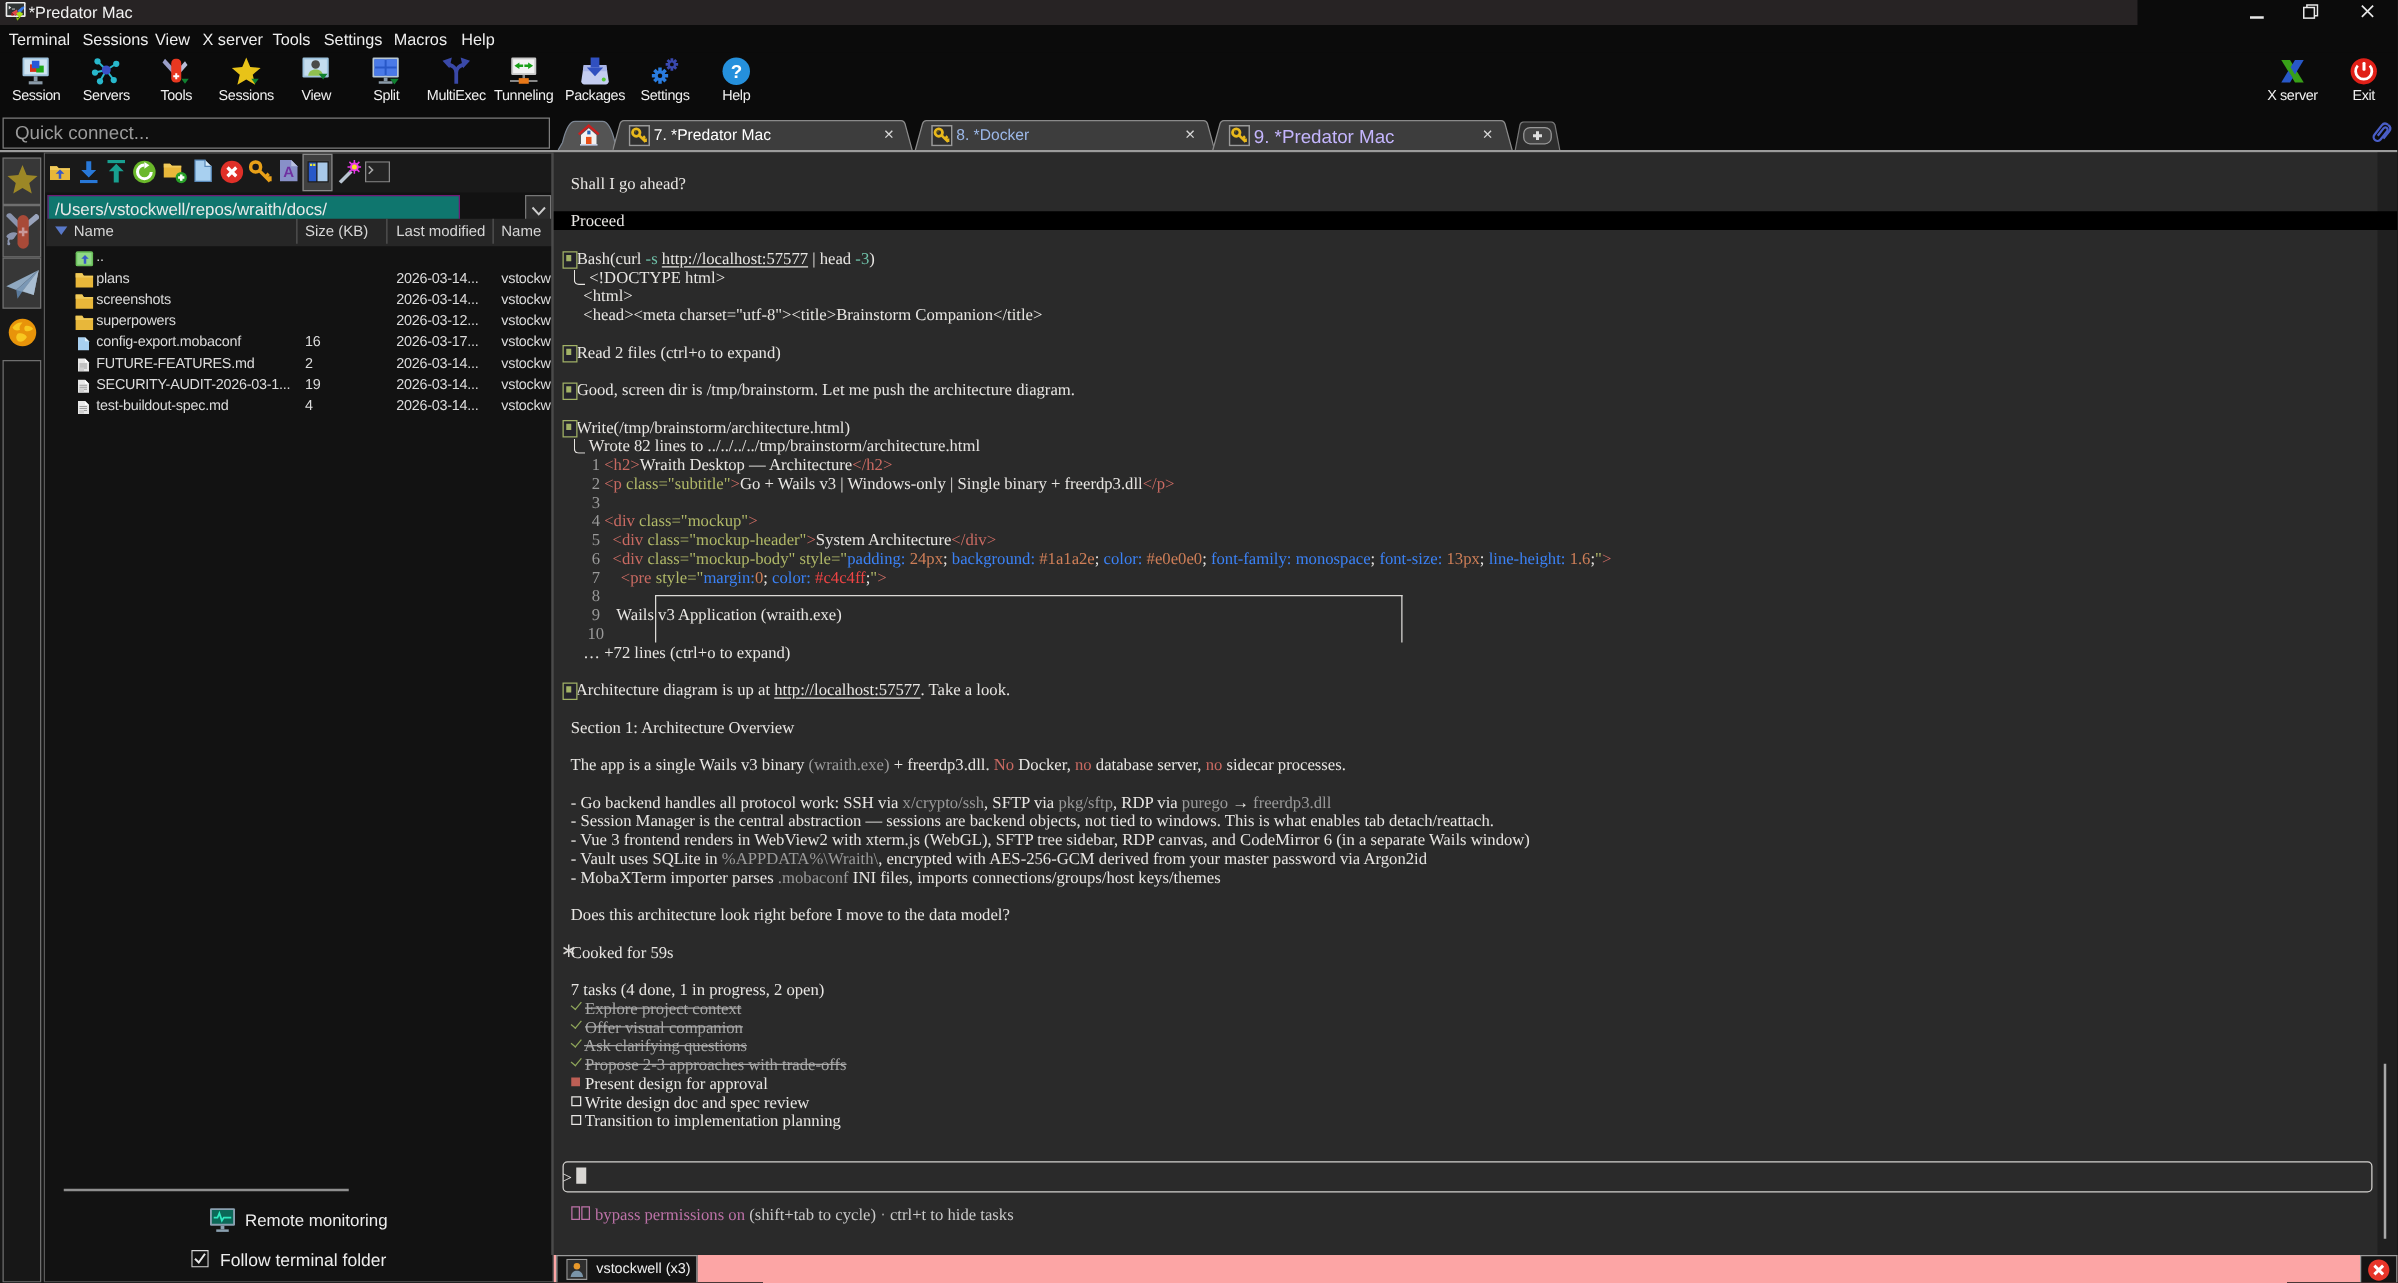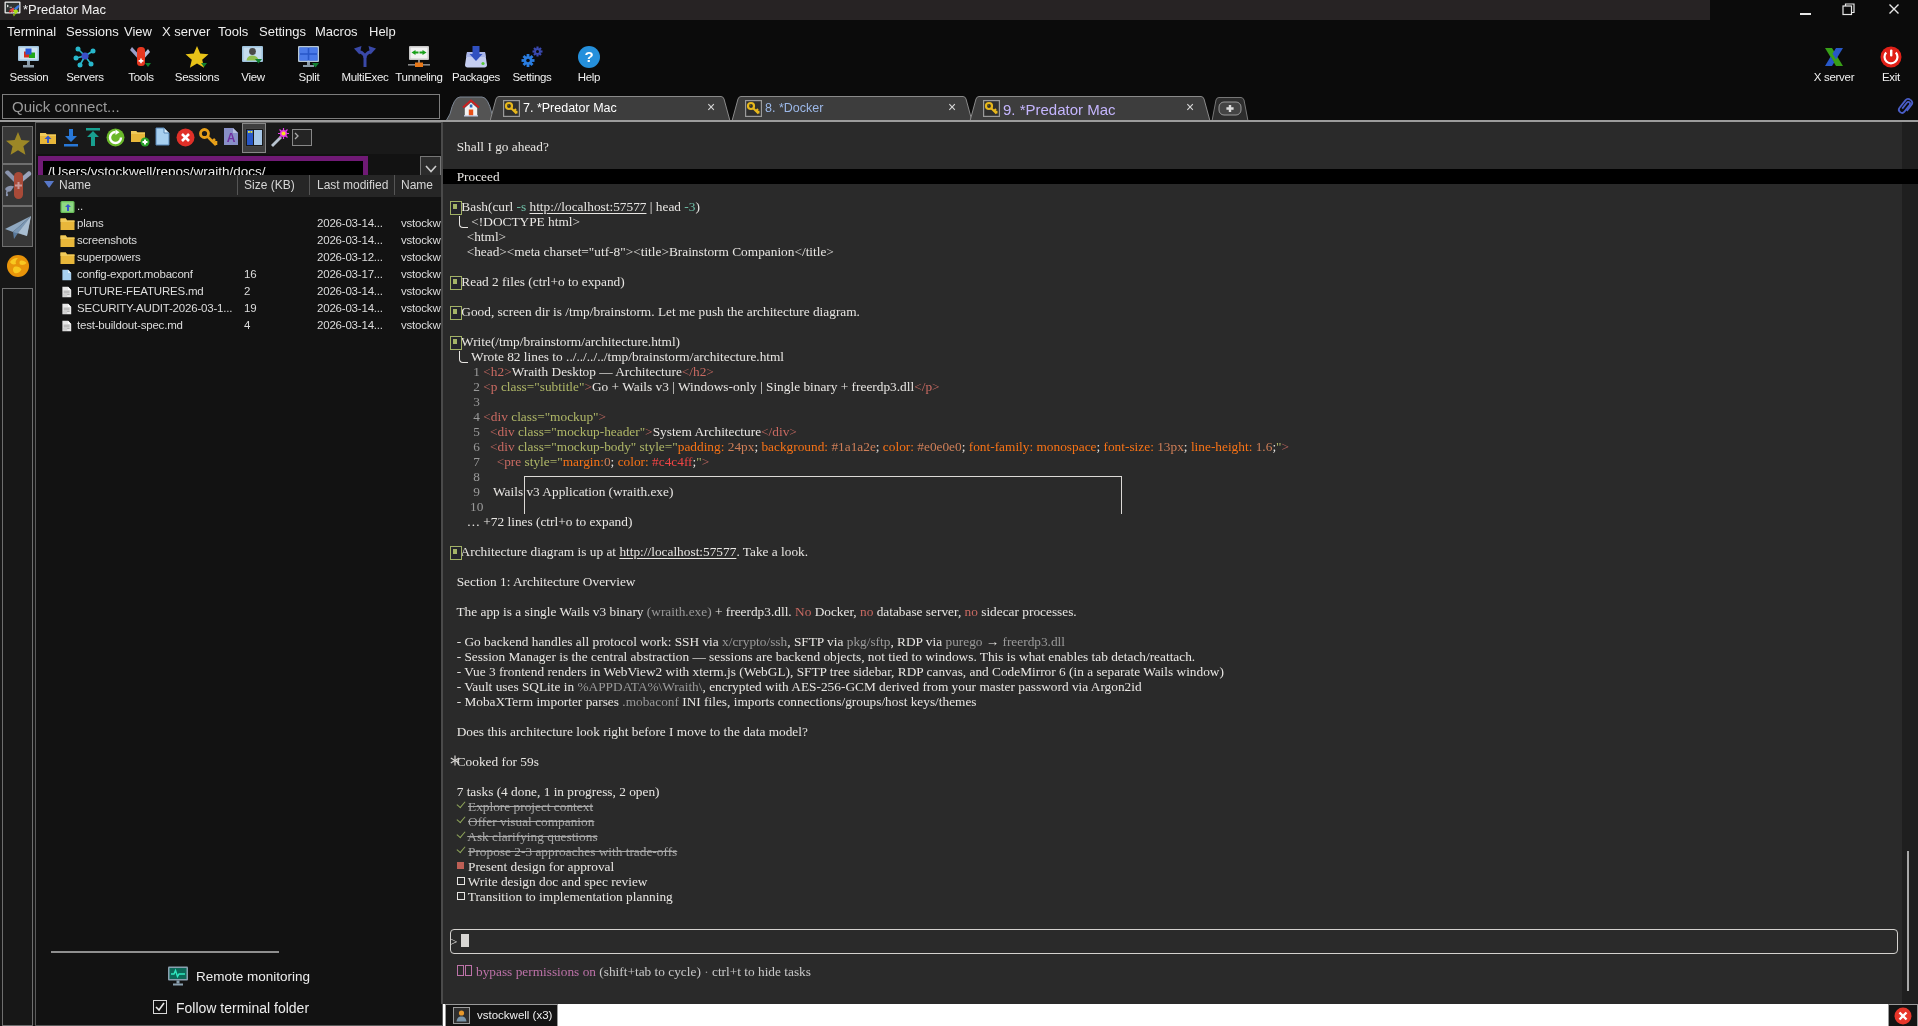--- a/index.html
+++ b/index.html
@@ -28,21 +28,21 @@
 
 #sep { position:absolute; left:0; top:120px; width:1918px; height:2px; background:#9c9c9c; }
 
 
 #sidestrip { position:absolute; left:0; top:122px; width:35px; height:904px; background:#171717; }
 .sidebox { position:absolute; left:2px; width:31px; background:#373737; border:1px solid #6f6f6f; }
 
 
 #filepanel { position:absolute; left:35px; top:122px; width:408px; height:904px; background:#121212; border:1px solid #5a5a5a; }
 #fp-toolbar { position:absolute; left:0px; top:0px; width:406px; height:31px; background:#191919; }
-#fp-path { position:absolute; left:2px; top:33px; width:330px; height:24px; background:#000000; border:5px solid #701a75; color:#e8e8e8; font-size:13.5px; padding:3px 0 0 5px; white-space:nowrap; }
+#fp-path { position:absolute; left:2px; top:33px; width:330px; height:24px; background:#0f766e; border:1px solid #701a75; color:#e8e8e8; font-size:13.5px; padding:3px 0 0 5px; white-space:nowrap; }
 #fp-drop { position:absolute; left:384px; top:33px; width:21px; height:24px; background:#2c2c2c; border:1px solid #767676; }
 #fp-head { position:absolute; left:1px; top:52px; width:405px; height:22px; background:#262626; color:#d6d6d6; font-size:12px; }
 .fp-col { position:absolute; top:3px; }
 .fp-sep { position:absolute; top:0; width:1px; height:20px; background:#555; }
 .frow { position:absolute; left:1px; width:405px; height:17px; color:#dcdcdc; font-size:11.5px; letter-spacing:-0.2px; }
 .frow .nm { position:absolute; left:40px; top:1px; }
 .frow .sz { position:absolute; left:207px; top:1px; }
 .frow .lm { position:absolute; left:280px; top:1px; }
 .frow .ow { position:absolute; left:364px; top:1px; }
 .ficon { position:absolute; left:23px; top:1px; width:15px; height:14px; }
@@ -53,21 +53,21 @@
 #follow { position:absolute; left:117px; top:877px; color:#ededed; font-size:14px; }
 
 
 #termwrap { position:absolute; left:443px; top:122px; width:1475px; height:882px; background:#2a2a2a; }
 #vsplit { position:absolute; left:441px; top:122px; width:2px; height:882px; background:#4a4a4a; }
 #term { position:absolute; left:7px; top:16.5px; z-index:3; font-family:Liberation Serif, serif; font-size:13.33px; line-height:15px; color:#e8e6e3; white-space:pre; }
 #term .dim { color:#9a9a9a; }
 #term .teal { color:#6fc0a8; }
 #term .red { color:#c96a62; }
 #term .grn { color:#b0b868; }
-#term .cyn { color:#f97316; }
+#term .cyn { color:#3b82f6; }
 #term .org { color:#cf7f58; }
 #term .vio { color:#ef4444; }
 #term .strike { color:#a9a9a9; text-decoration:line-through; }
 #term .pink { color:#bd72a8; }
 #term .gray { color:#c9c9c9; }
 #term u { text-underline-offset:2px; }
 #proceedbar { position:absolute; left:0px; top:46.5px; width:1475px; height:15px; background:#000; z-index:2; }
 #termtrack { position:absolute; left:1459px; top:0px; width:16px; height:882px; background:#1f1f1f; }
 
 
@@ -90,21 +90,21 @@
 
 .archbox { position:absolute; border:1px solid #dcdad7; border-bottom:none; }
 
 
 #inputbox { position:absolute; left:7px; top:807px; width:1448px; height:25px; border:1px solid #d4d2cf; border-radius:4px; }
 
 
 #scrollthumb { position:absolute; left:1464px; top:729px; width:2px; height:140px; background:#a8a8a8; }
 
 
-#statusbar { position:absolute; left:443px; top:1004px; width:1475px; height:22px; background:#ffffff; }
+#statusbar { position:absolute; left:443px; top:1004px; width:1475px; height:22px; background:#fca5a5; }
 #sbtab { position:absolute; top:0px; width:113px; height:22px; background:#141414; border:1px solid #9a9a9a; border-bottom:none; color:#f0f0f0; font-size:11.5px; }
 #sbx { position:absolute; left:1445px; top:0px; width:30px; height:22px; background:#141414; border:1px solid #9a9a9a; border-bottom:none; }
 </style>
 </head>
 <body>
 
 <div id="titlebar">
   <svg class="abs" style="left:4px;top:1px" width="18" height="18" viewBox="0 0 18 18">
     <rect x="0.5" y="0.5" width="16" height="12" rx="1" fill="#ececec"></rect>
     <rect x="1.8" y="1.8" width="13.4" height="9.4" fill="#303434"></rect>

